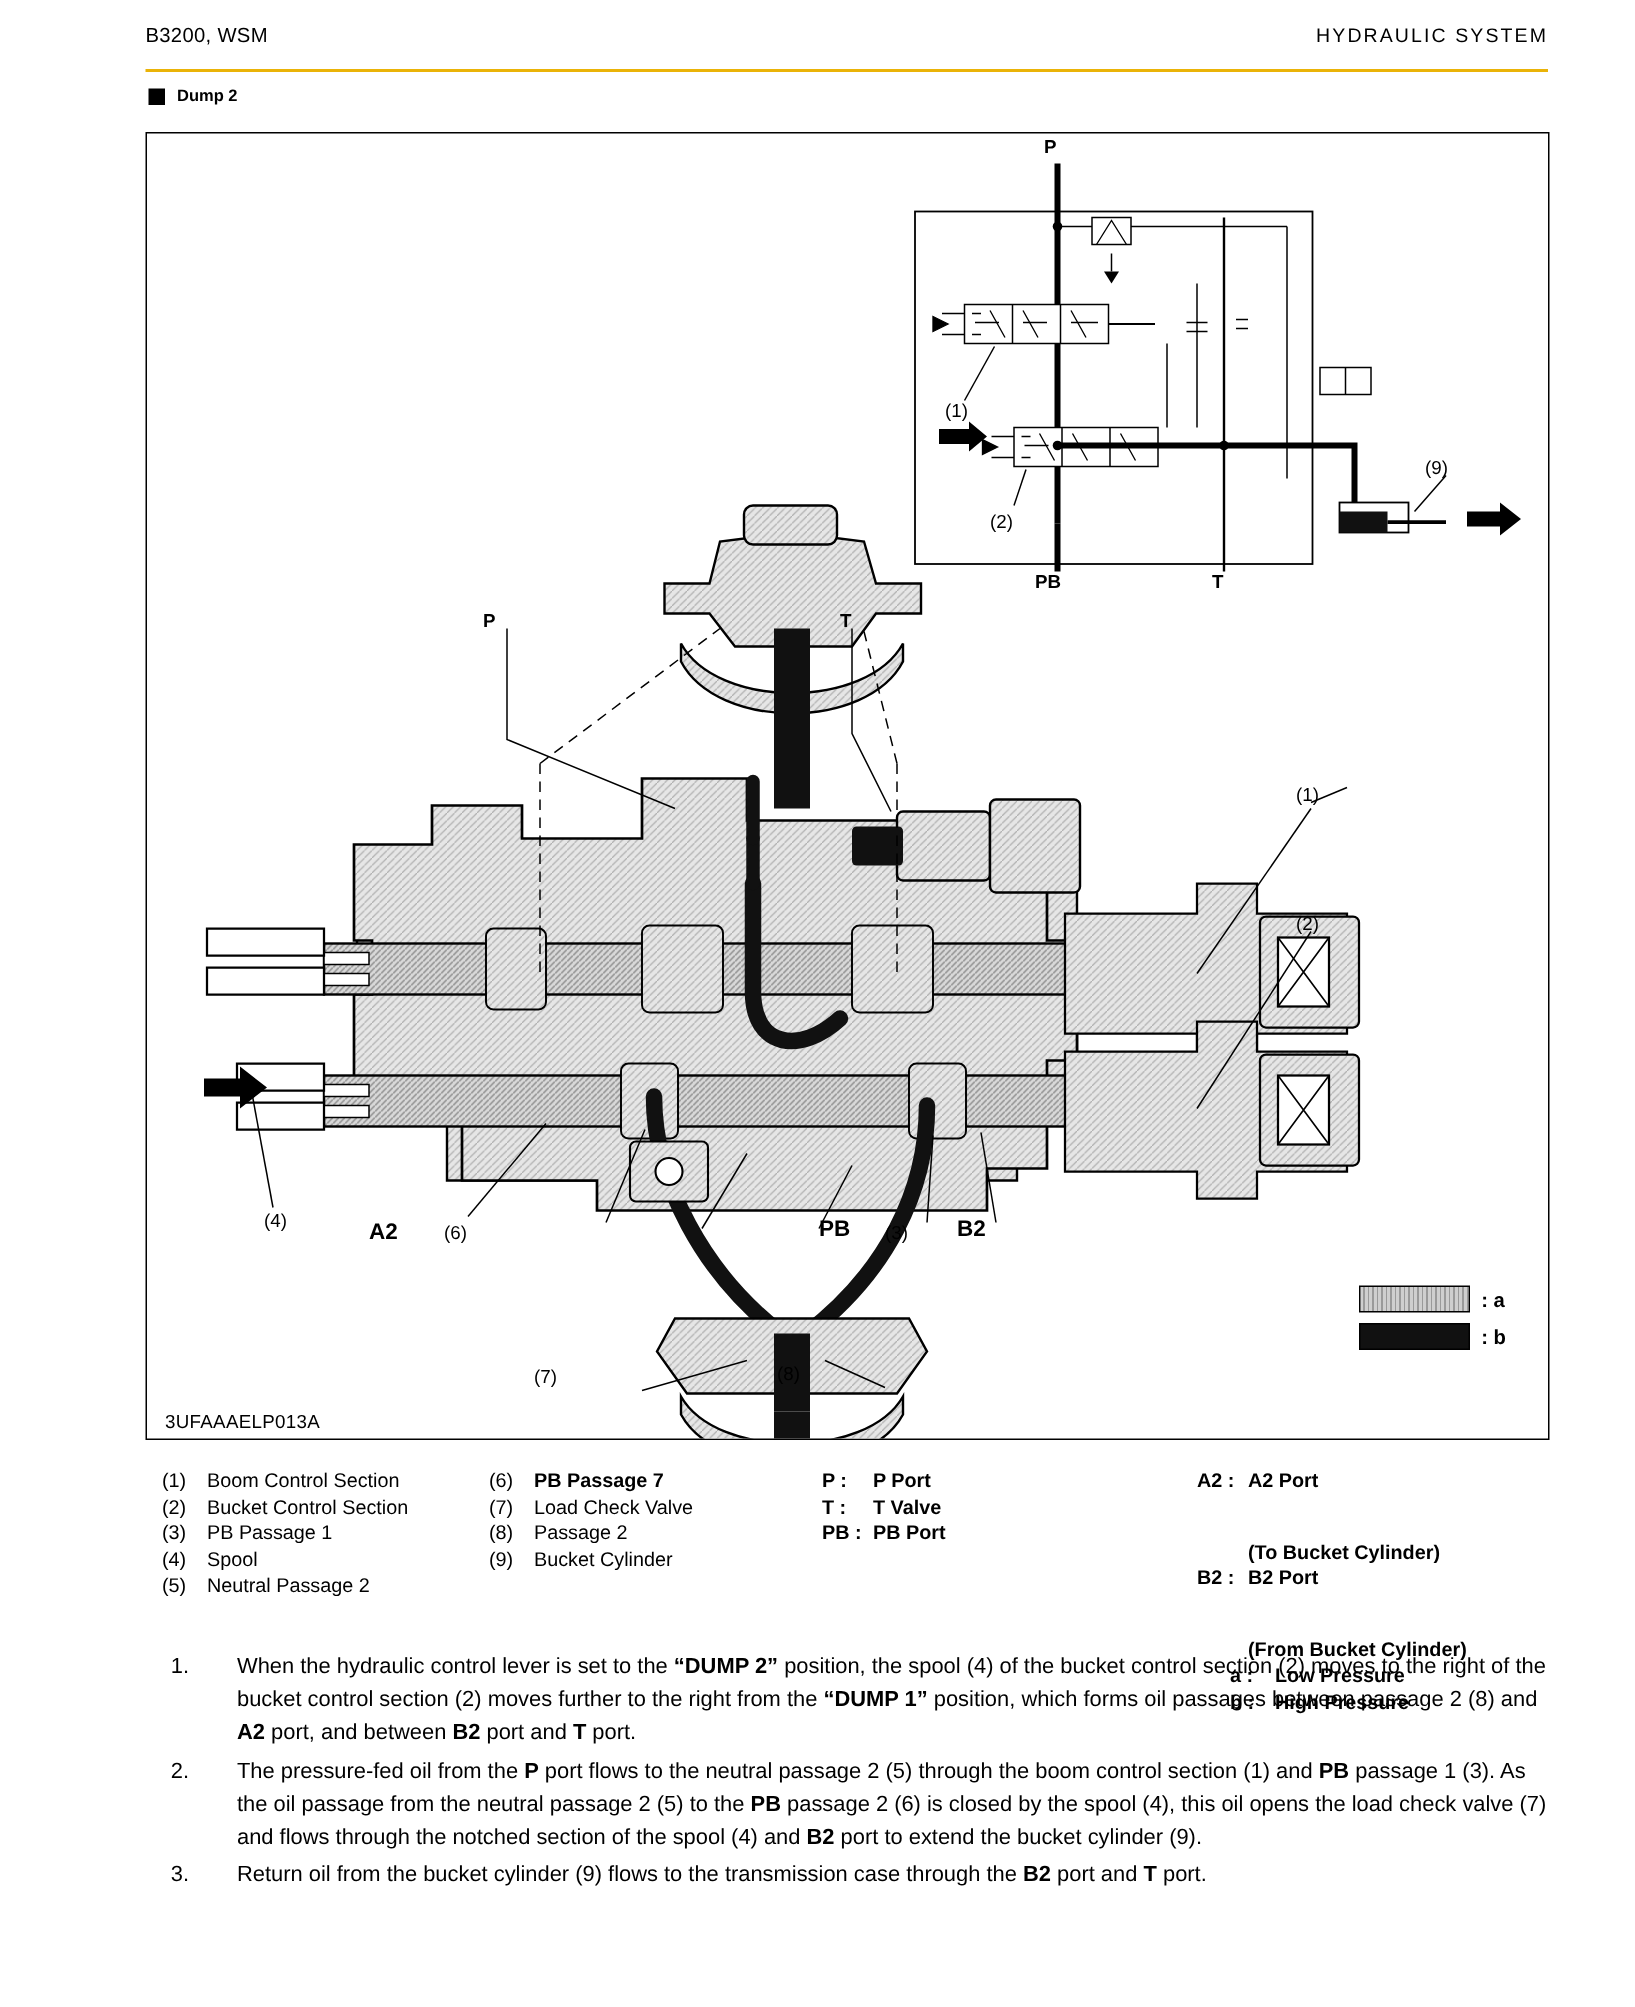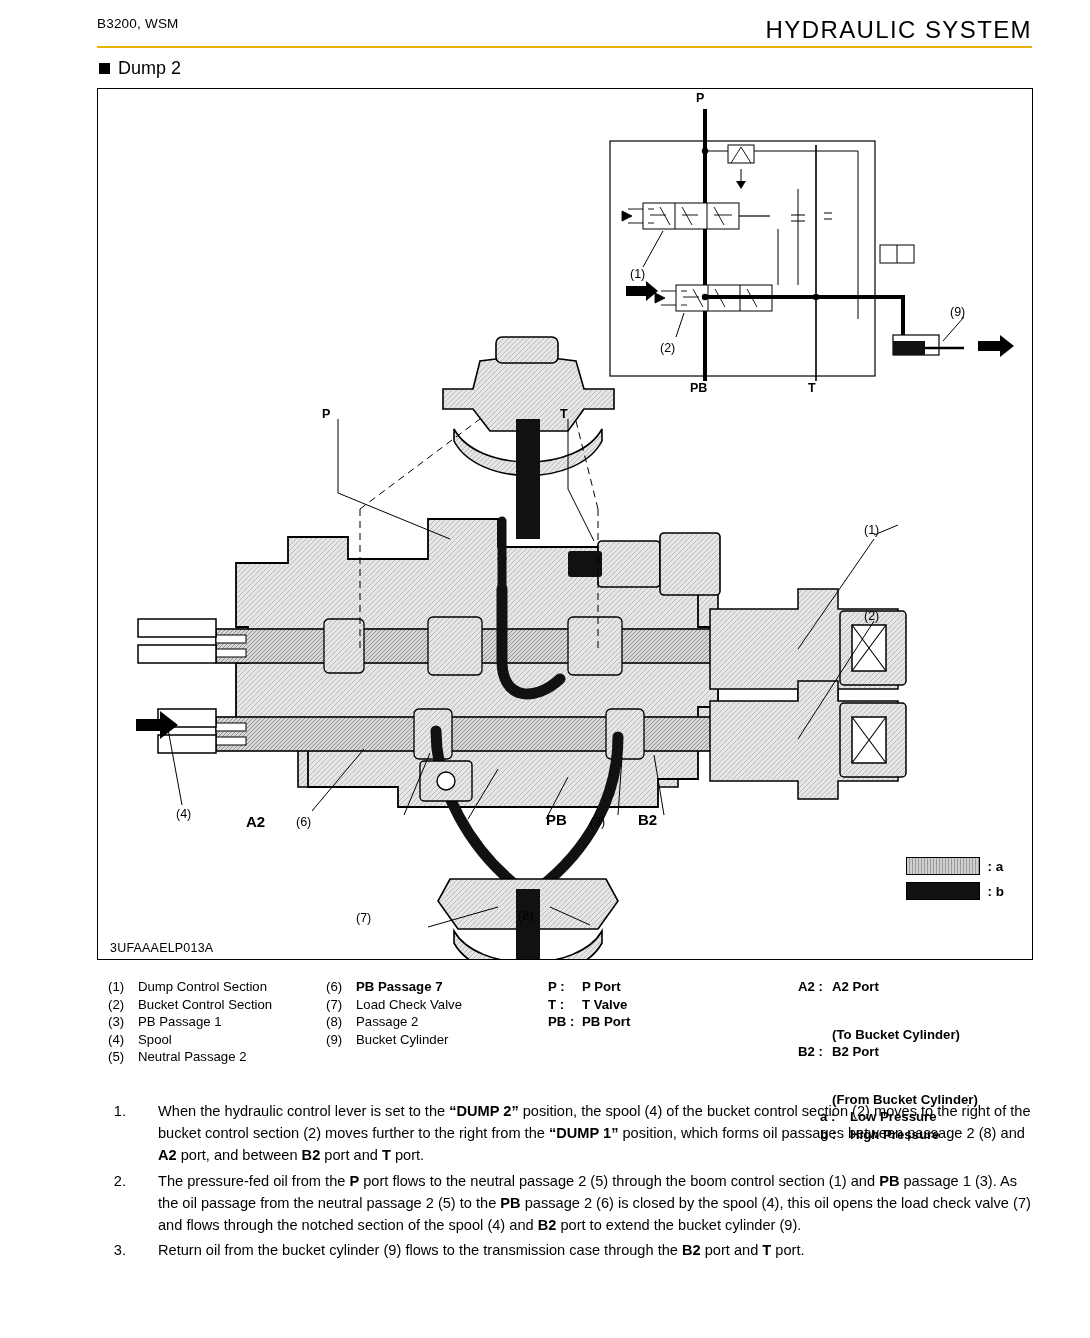--- a/index.html
+++ b/index.html
@@ -33,34 +33,34 @@
     border-bottom: 2px solid #eab308;
     display: flex;
     align-items: flex-start;
     justify-content: space-between;
   }
   .header-left {
     font-size: 13.5px;
     letter-spacing: 0.2px;
   }
   .header-right {
-    font-size: 24px;
+    font-size: 13px;
     letter-spacing: 1.4px;
   }
 
   
   .section-title {
     position: absolute;
     top: 58px;
     left: 99px;
     display: flex;
     align-items: center;
     gap: 8px;
-    font-size: 18px;
-    font-weight: normal;
+    font-size: 11px;
+    font-weight: bold;
   }
   .sq {
     width: 11px;
     height: 11px;
     background: #000;
     display: inline-block;
   }
 
   
   .figure {
@@ -391,21 +391,21 @@
         <span class="swatch b"></span>
         <span>: b</span>
       </div>
     </div>
 
     <div class="fig-code">3UFAAAELP013A</div>
   </div>
 
   <div class="keys">
     <div class="keycol c1">
-      <div class="keyrow"><span class="kn">(1)</span><span>Dump Control Section</span></div>
+      <div class="keyrow"><span class="kn">(1)</span><span>Boom Control Section</span></div>
       <div class="keyrow"><span class="kn">(2)</span><span>Bucket Control Section</span></div>
       <div class="keyrow"><span class="kn">(3)</span><span>PB Passage 1</span></div>
       <div class="keyrow"><span class="kn">(4)</span><span>Spool</span></div>
       <div class="keyrow"><span class="kn">(5)</span><span>Neutral Passage 2</span></div>
     </div>
     <div class="keycol c2">
       <div class="keyrow"><span class="kn">(6)</span><span class="b">PB Passage 7</span></div>
       <div class="keyrow"><span class="kn">(7)</span><span>Load Check Valve</span></div>
       <div class="keyrow"><span class="kn">(8)</span><span>Passage 2</span></div>
       <div class="keyrow"><span class="kn">(9)</span><span>Bucket Cylinder</span></div>

